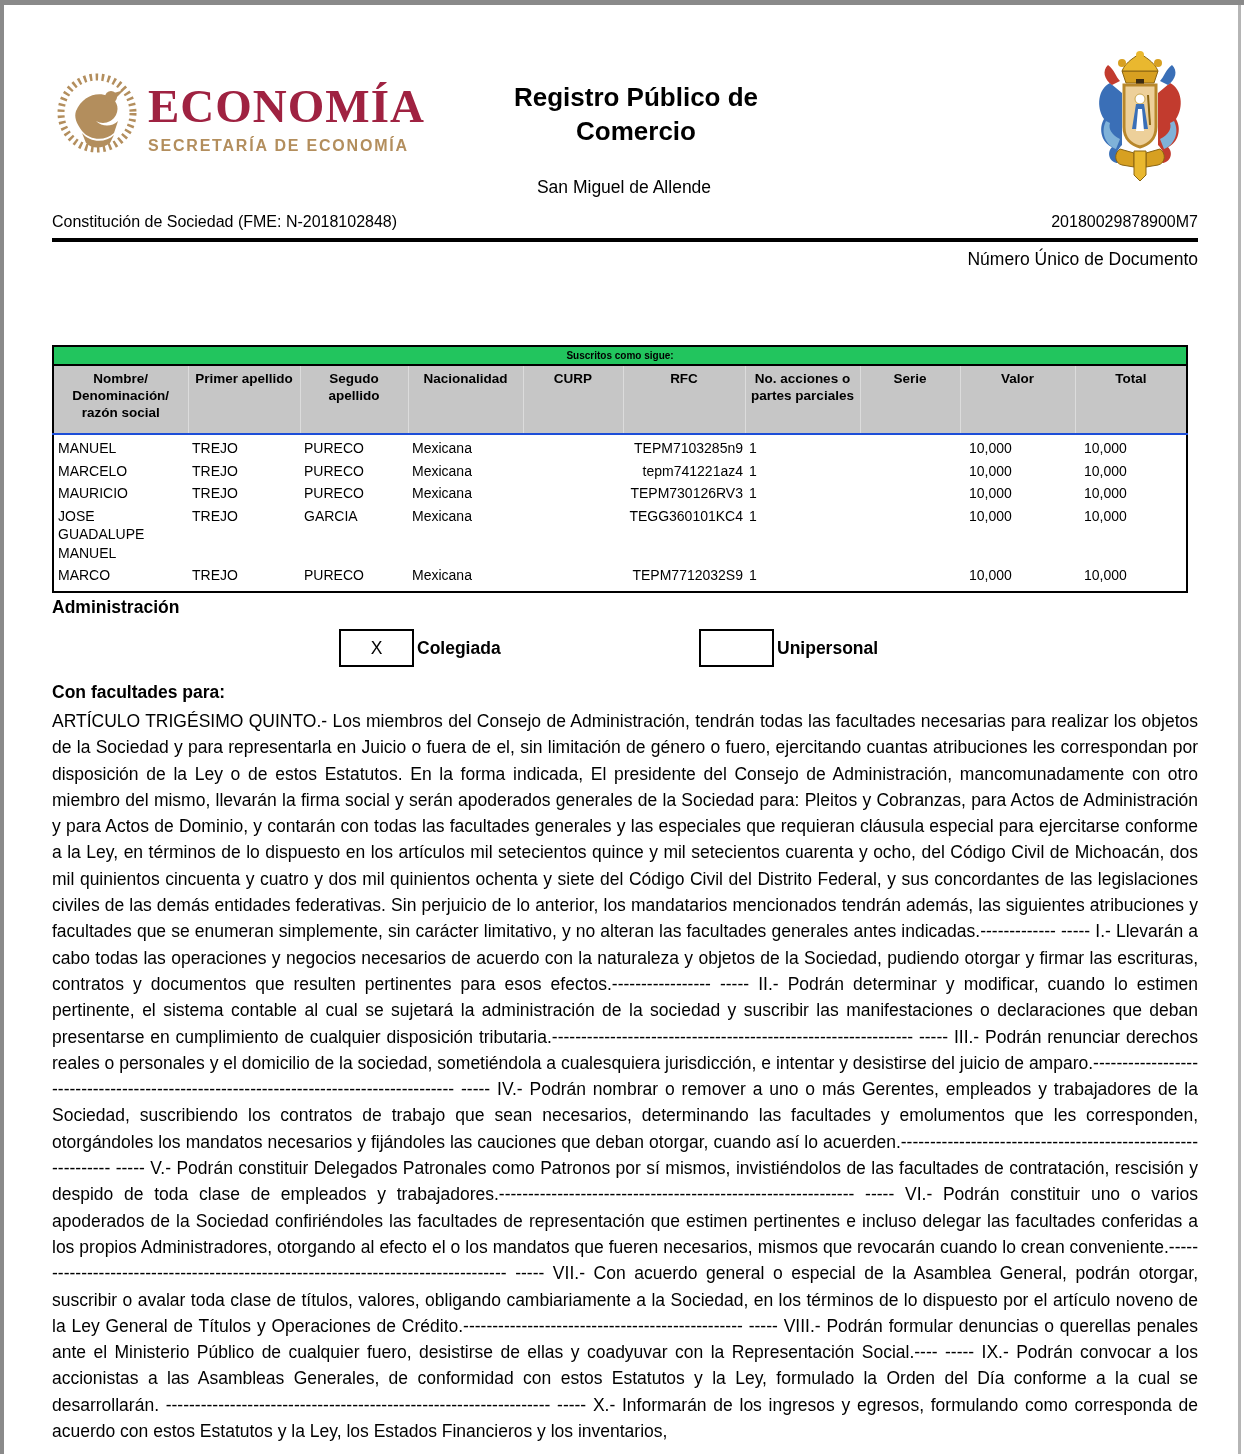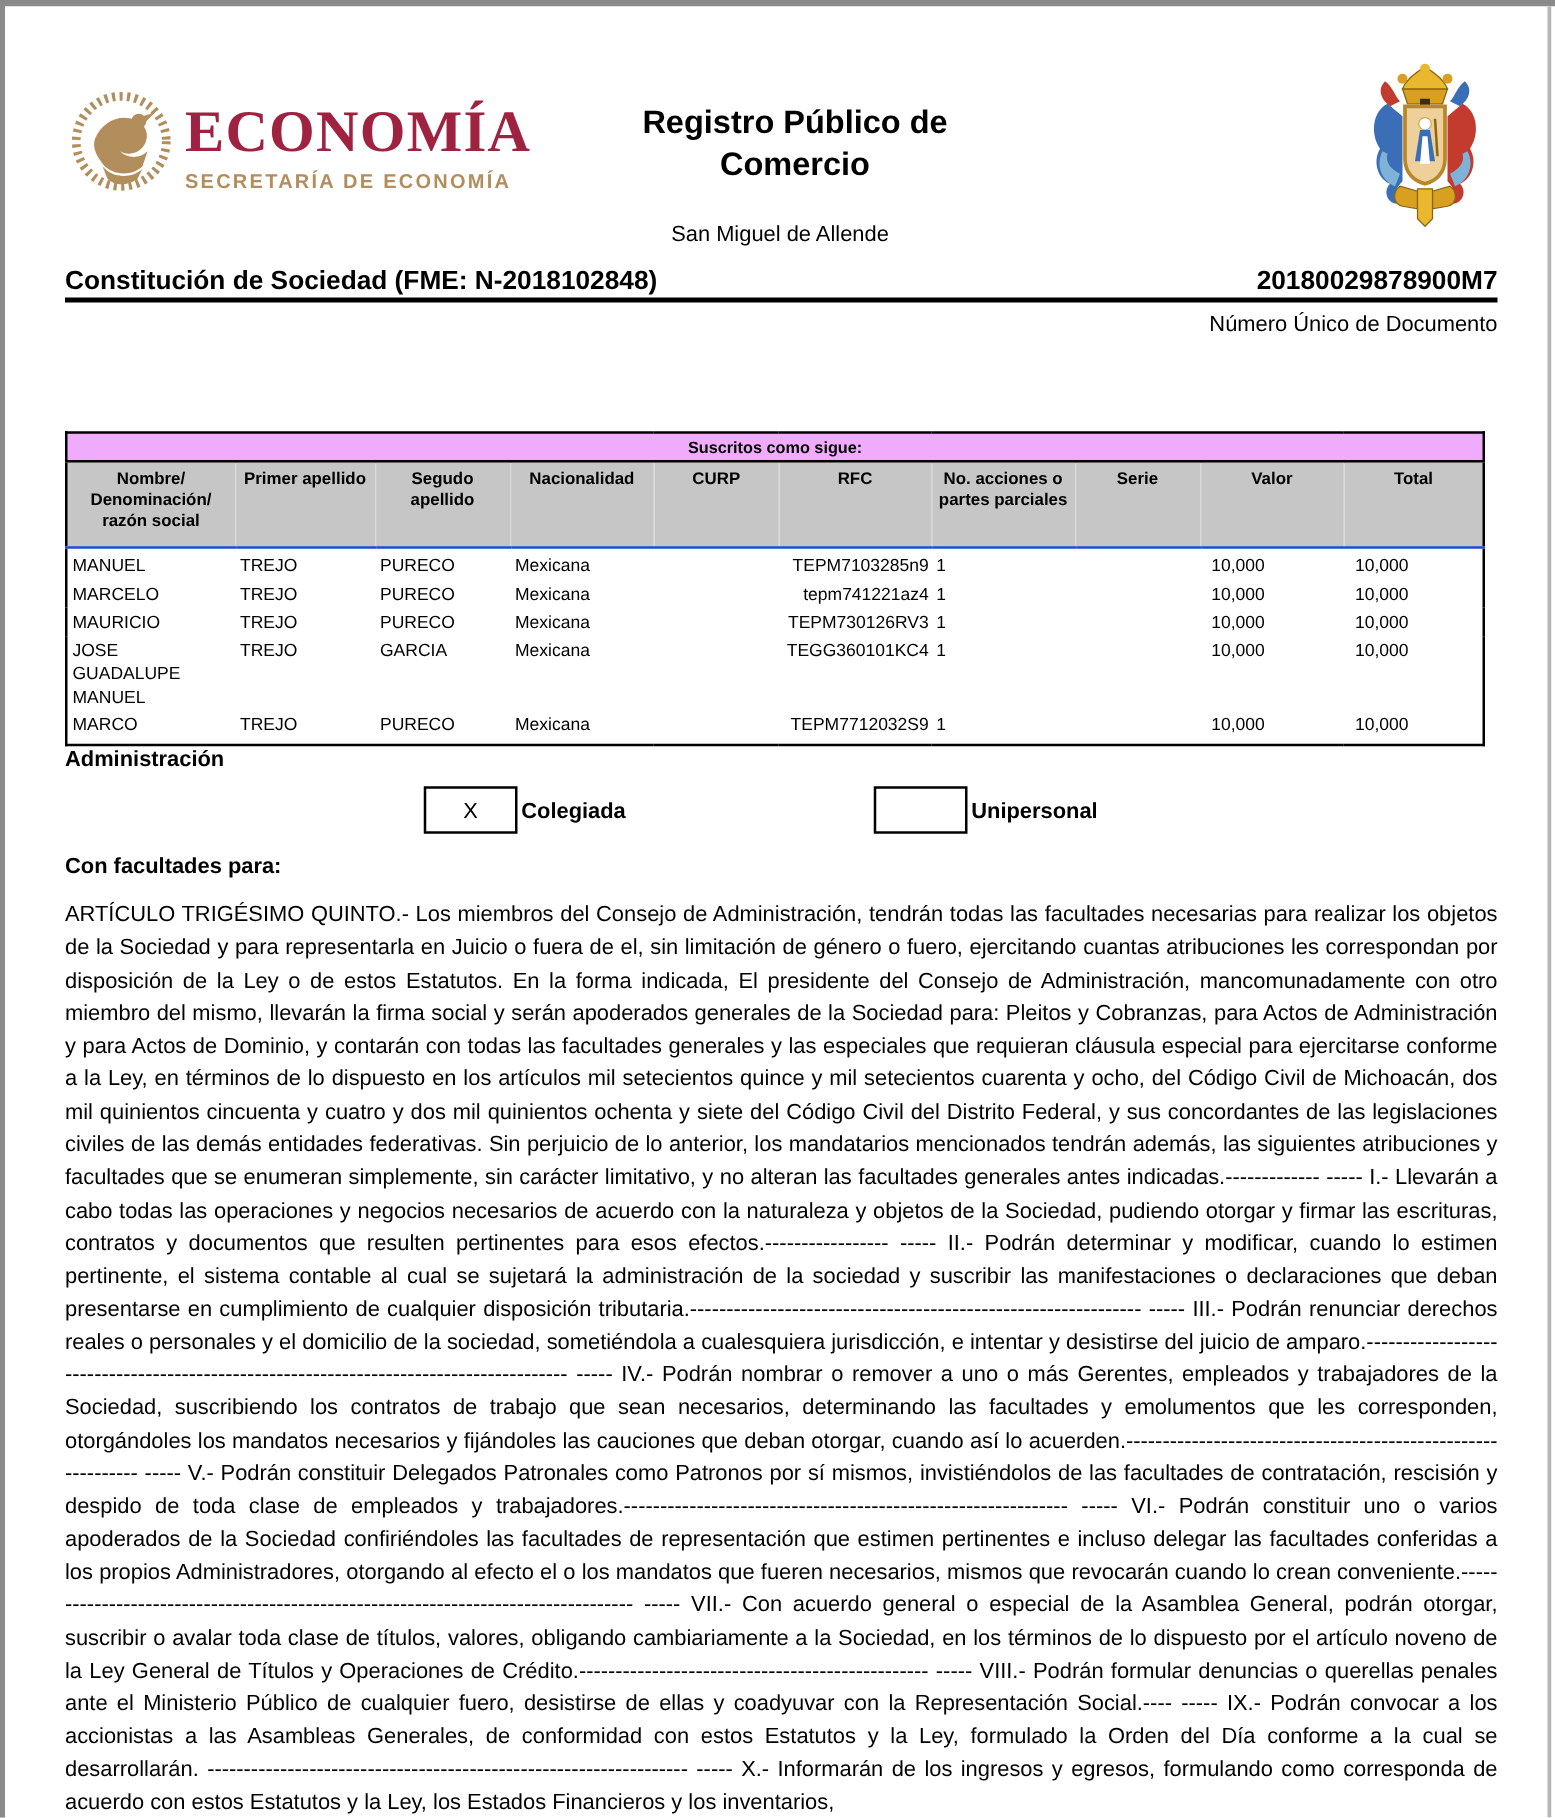--- a/index.html
+++ b/index.html
@@ -14,49 +14,49 @@
   .brand-name{font-family:"Liberation Serif",serif;font-weight:bold;font-size:47px;line-height:1;
               color:#9F2241;letter-spacing:1px;margin-top:20px;}
   .brand-tagline{font-size:16px;font-weight:bold;letter-spacing:1.8px;color:#B38E5D;margin-top:7px;}
 
   .title-block{position:absolute;left:0;right:0;top:76px;text-align:center;}
   .doc-title{font-size:26px;font-weight:bold;line-height:1.3;white-space:pre-line;padding-left:24px;}
   .city{position:absolute;left:0;right:0;top:172px;text-align:center;font-size:17.5px;}
 
   .coat{position:absolute;right:56px;top:44px;}
 
-  .fme-row{position:absolute;left:48px;right:46px;top:208px;display:flex;justify-content:space-between;font-size:21px;font-weight:bold;}
+  .fme-row{position:absolute;left:48px;right:46px;top:208px;display:flex;justify-content:space-between;font-size:16px;}
   .rule{position:absolute;left:48px;right:46px;top:233px;height:4px;background:#000;}
   .nud{position:absolute;right:46px;top:244px;font-size:17.5px;}
 
   
   table.subs{position:absolute;left:48px;top:340px;width:1134px;border-collapse:collapse;
              border:2px solid #000;table-layout:fixed;font-size:14px;}
-  .caption-cell{background:#f0abfc;border-bottom:2px solid #000;font-weight:bold;font-size:13px;
+  .caption-cell{background:#22c55e;border-bottom:2px solid #000;font-weight:bold;font-size:10px;
                 text-align:center;padding:3px 2px;}
   thead th{background:#C6C6C6;border-bottom:2px solid #1d4ed8;font-weight:bold;font-size:13.5px;
            text-align:center;vertical-align:top;padding:4px 2px 12px 2px;white-space:pre-line;line-height:1.27;}
   thead th + th{border-left:1px solid #dcdcdc;}
   tbody td{vertical-align:top;padding:2px 4px;line-height:1.32;overflow-wrap:break-word;}
   tbody td.col-rfc{text-align:right;padding-right:2px;}
   tbody td.col-valor,tbody td.col-total{padding-left:9px;}
   tbody tr:first-child td{padding-top:4px;}
   tbody tr:last-child td{padding-bottom:6px;}
 
   
   .admin{position:absolute;left:48px;right:46px;top:592px;}
   .admin-heading{font-size:17.5px;font-weight:bold;}
   .admin-row{position:relative;height:40px;margin-top:11px;}
   .cbox{position:absolute;top:0;width:71px;height:34px;border:2px solid #000;display:flex;
         align-items:center;justify-content:center;font-size:17.5px;}
   .cbox-label{position:absolute;top:0;height:38px;line-height:38px;font-size:17.5px;font-weight:bold;}
   .cbox.c1{left:287px;}  .lbl1{left:365px;}
   .cbox.c2{left:647px;}  .lbl2{left:725px;}
   .fac-label{font-size:17.5px;font-weight:bold;margin-top:13px;}
-  .fac-text{margin-top:15px;font-size:17.5px;line-height:26.3px;text-align:justify;overflow-wrap:break-word;}
+  .fac-text{margin-top:5px;font-size:17.5px;line-height:26.3px;text-align:justify;overflow-wrap:break-word;}
 </style>
 </head>
 <body>
 
 <div class="page">
   <div class="page-right-edge"></div>
 
   <div class="logo">
     <span>
       <svg width="82" height="100" viewBox="0 0 82 100">

